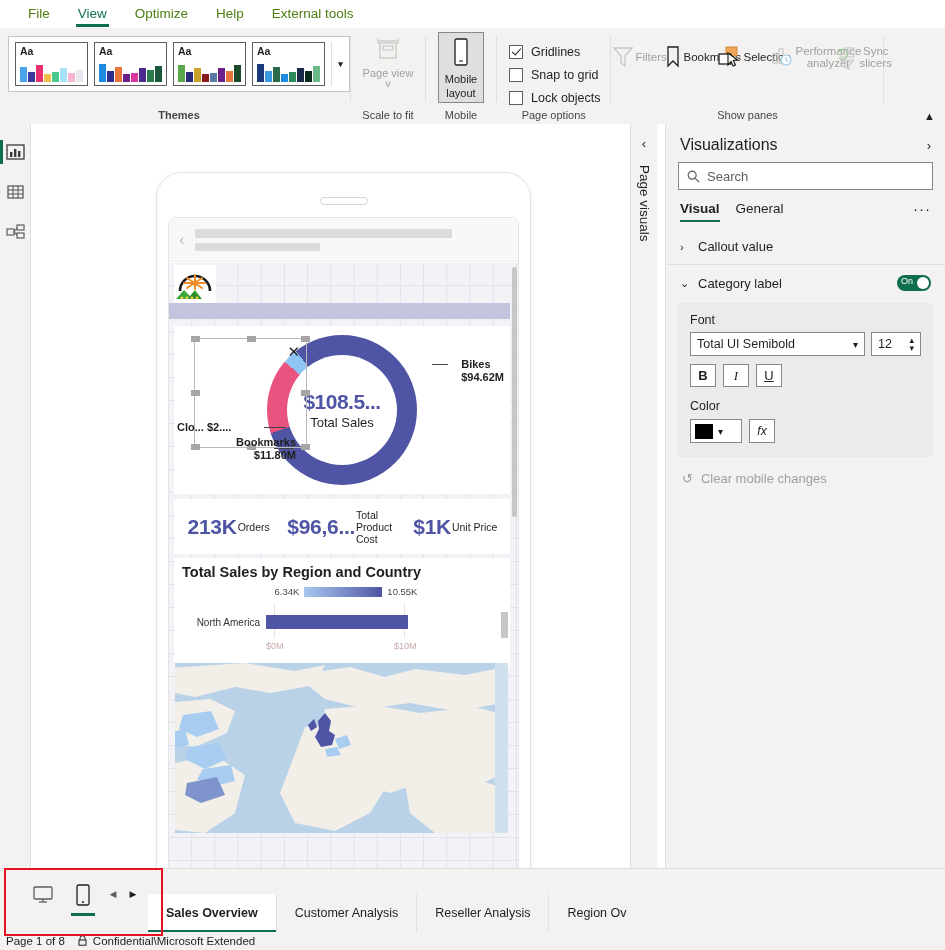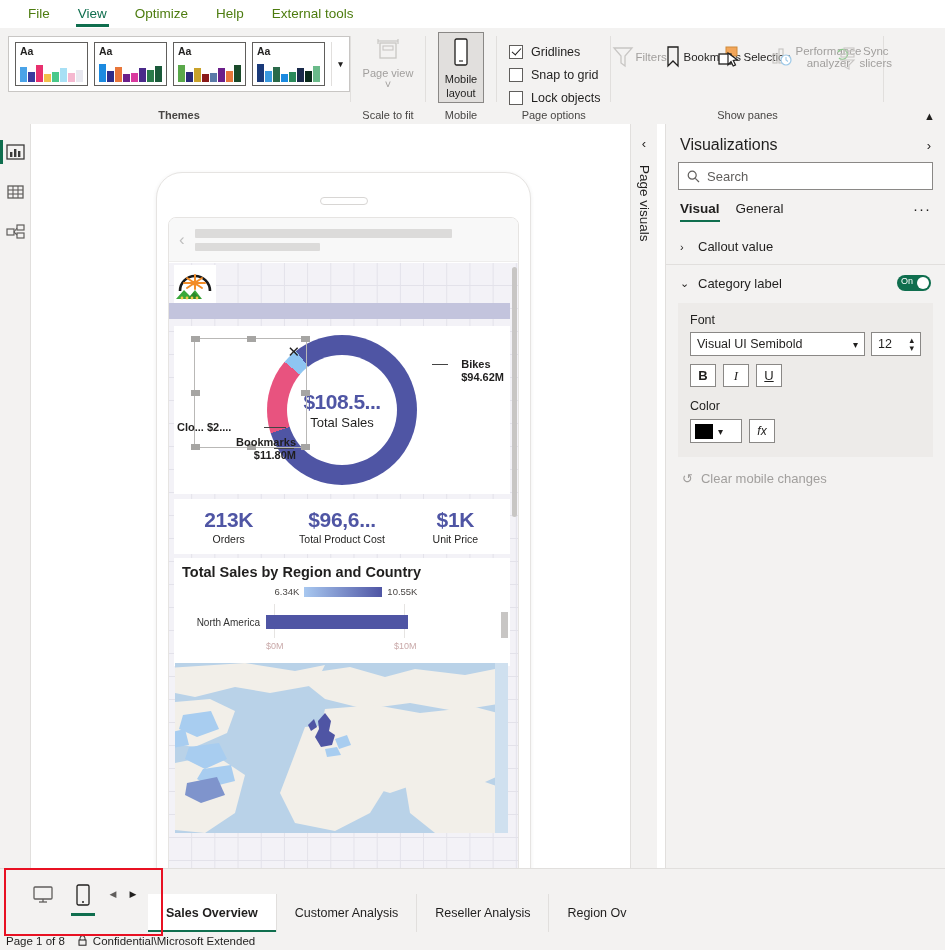--- a/index.html
+++ b/index.html
@@ -117,21 +117,21 @@
   #sel-box i.bc{left:50%;margin-left:-4px;bottom:-3px;} #sel-box i.br{right:-4px;bottom:-3px;}
   #sel-x { position:absolute; right:6px; top:8px; font-size:15px; color:#201f1e; line-height:10px;}
 
   .dlab { position:absolute; font-size:11px; font-weight:bold; color:#201f1e; line-height:13px; }
   #lab-bikes { right:6px; top:32px; text-align:left; }
   #lab-clo { left:3px; top:95px; }
   #lab-comp { left:2px; top:110px; text-align:right; width:120px;}
   .leader { position:absolute; background:#444; height:1px; }
 
   #kpi-row { left:5px; top:236px; right:8px; height:55px; display:flex; gap:4px; }
-  .kpi { flex:1; background:#fff; display:flex; flex-direction:column; align-items:center; justify-content:center; gap:1px; }
+  .kpi { flex:1; background:#fff; display:flex; align-items:center; justify-content:center; gap:1px; }
   .kpi .v { font-size:21px; font-weight:bold; color:#4f55a4; letter-spacing:-.3px;}
   .kpi .l { font-size:10.5px; color:#201f1e; }
 
   #bar-vis { left:5px; top:295px; right:8px; height:108px; background:#fff; padding:6px 0 0 8px; }
   #bar-title { font-size:14.5px; font-weight:bold; color:#201f1e; }
   #legend { display:flex; align-items:center; gap:5px; justify-content:center; margin:6px 0 0 0; font-size:9.5px; color:#4a4745; }
   #legend .grad { width:78px; height:10px; background:linear-gradient(to right,#a8c8f0,#4f55a4); }
   #bar-plot { position:relative; margin-top:7px; height:46px; }
   #bar-plot .axis { position:absolute; top:0; bottom:12px; width:1px; background:#e6e4e2; }
   .bar-row { position:absolute; left:0; right:10px; top:11px; display:flex; align-items:center; gap:6px; }
@@ -604,21 +604,21 @@
     <span>Category label</span>
     <span class="toggle">
       <span>On</span>
     </span>
   </div>
 
   <div id="fontcard">
     <div class="fld-label">Font</div>
     <div class="fld-row">
       <div class="select" id="font-name">
-        <span>Visual UI Semibold</span>
+        <span>Total UI Semibold</span>
         <span class="cv">▾</span>
       </div>
       <div class="select" id="font-size">
         <span>12</span>
         <span class="spin">▴<br>▾</span>
       </div>
     </div>
     <div class="fmt-row">
       <div class="fmtbtn" style="font-weight:bold;">B</div>
       <div class="fmtbtn" style="font-style:italic;font-family:'Liberation Serif',serif;">I</div>

